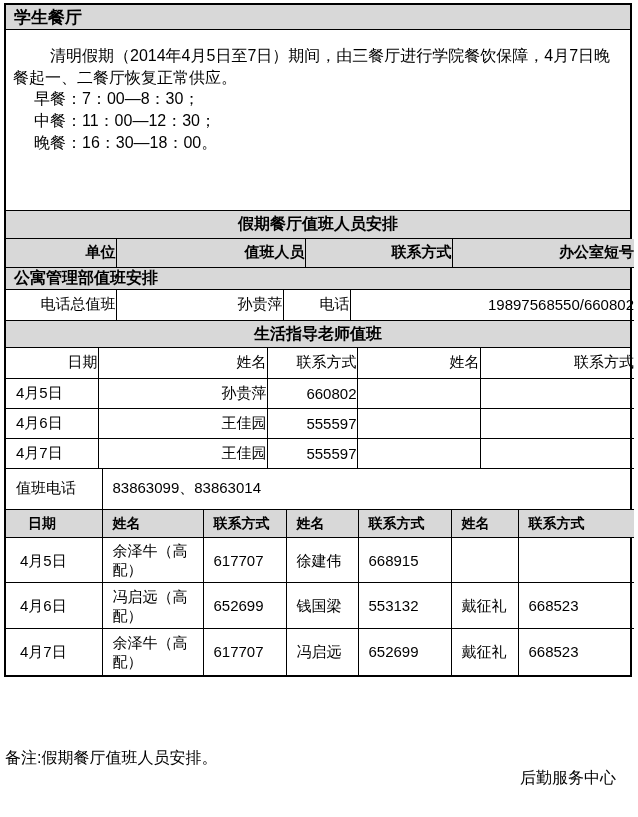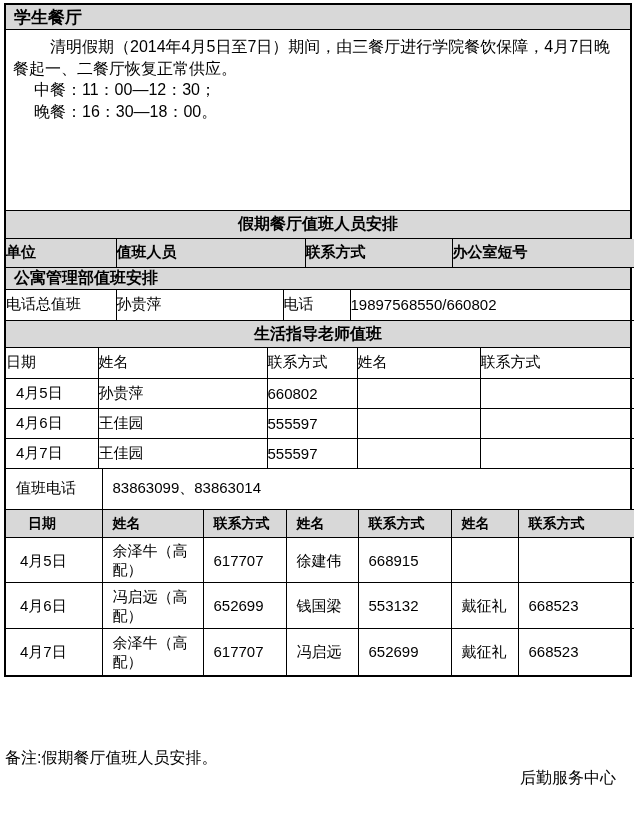--- a/index.html
+++ b/index.html
@@ -13,34 +13,34 @@
   .doc { position:absolute; left:4px; top:3px; width:628px; border:2px solid #000; background:#fff; }
 
   
   .sect { border-bottom:1px solid #000; background:#d8d8d8; font-weight:bold; font-size:16px; display:flex; align-items:center; }
   .sect.left { justify-content:flex-start; padding-left:8px; }
   .sect.center { justify-content:center; }
   .sect.title-row { height:25px; font-size:17px; }
   .h29 { height:28px; } .h23 { height:22px; } .h28 { height:27px; } .h30 { height:29px; }
 
   
-  .textblock { height:181px; border-bottom:1px solid #000; padding:6px 8px 0 7px; font-size:16px; line-height:21.5px; }
+  .textblock { height:181px; border-bottom:1px solid #000; padding:15px 8px 0 7px; font-size:16px; line-height:21.5px; }
   .textblock p { text-indent:37px; margin:0; }
   .textblock .hours div { margin-left:21px; line-height:22px; }
 
   
   table.t { width:100%; border-collapse:collapse; table-layout:fixed; font-size:15px; }
   table.t td { border:1px solid #000; overflow:hidden; vertical-align:middle; }
   table.t td:first-child { border-left:none; }
   table.t td:last-child { border-right:none; }
   table.t tr:first-child td { border-top:none; }
   table.t.last tr:last-child td { border-bottom:none; }
 
   .hdr td { background:#d8d8d8; font-weight:bold; }
-  .center td, td.ctr { text-align:left;margin-top:36px; }
+  .center td, td.ctr { text-align:right;margin-top:36px; }
   td.lft { text-align:left; padding-left:10px; }
   td.lft14 { text-align:left; padding-left:14px; }
   td.lft22 { text-align:left; padding-left:22px; }
 
   tr.rh29 td { height:28px; }
   tr.rh30 td { height:30px; }
   tr.rh31 td { height:31px; }
   tr.rh37 td { height:37px; }
   tr.rh41 td { height:41px; }
   tr.rh45 td { height:45px; line-height:19px; }
@@ -58,20 +58,21 @@
 <body>
 
 <div class="page">
   <div class="doc">
 
     <div class="sect left title-row">学生餐厅</div>
 
     <div class="textblock">
       <p>清明假期（2014年4月5日至7日）期间，由三餐厅进行学院餐饮保障，4月7日晚餐起一、二餐厅恢复正常供应。</p>
       <div class="hours">
+        <div>早餐：7：00—8：30；</div>
         <div>中餐：11：00—12：30；</div>
         <div>晚餐：16：30—18：00。</div>
       </div>
     </div>
 
     <div class="sect center h29">假期餐厅值班人员安排</div>
 
     <table class="t center">
       <colgroup>
           <col style="width:110px">

